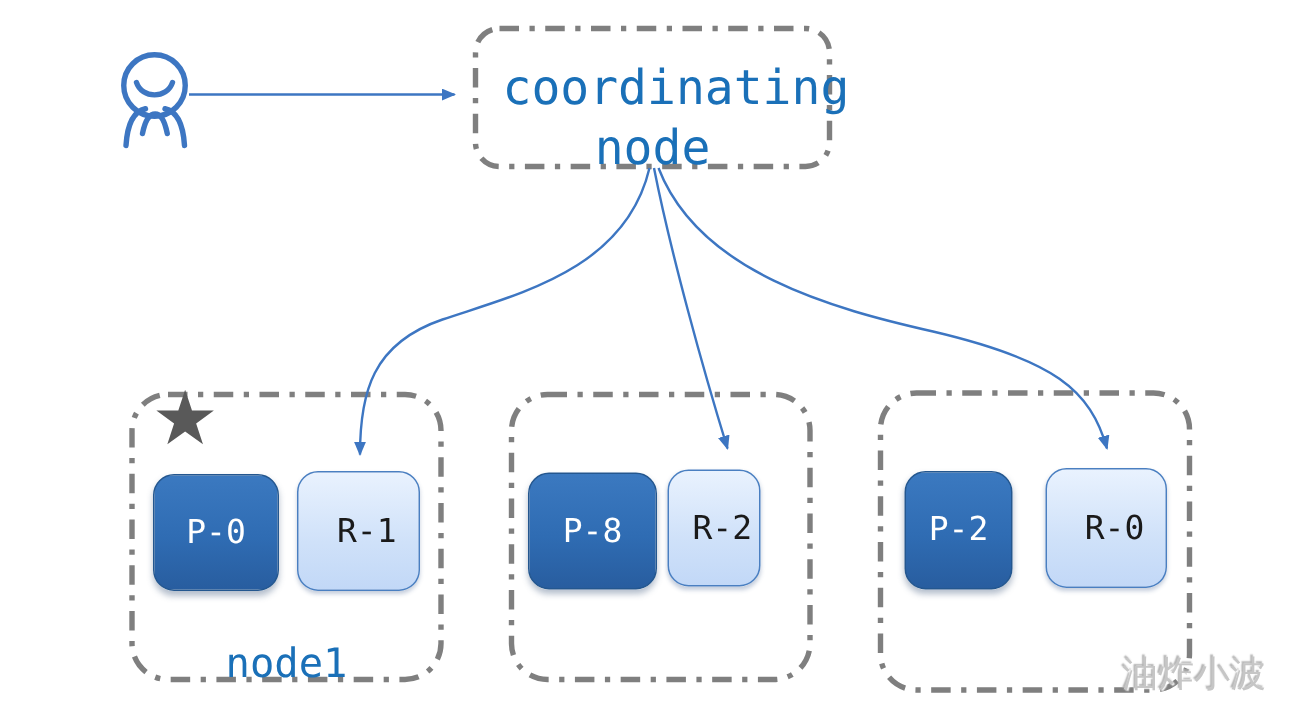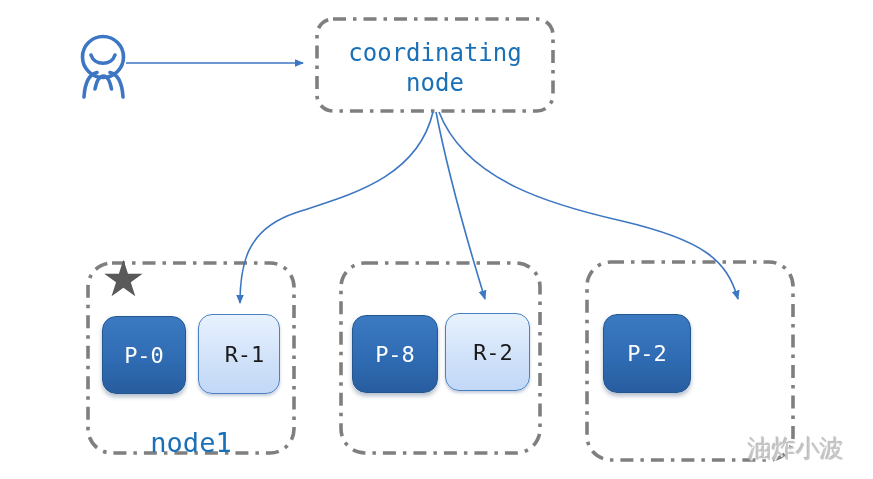--- a/index.html
+++ b/index.html
@@ -28,21 +28,21 @@
     fill:none;
     stroke:var(--arrow,#4a77bd);
     stroke-width:3.6;
     stroke-linecap:round;
   }
 
   .coord-label{
     position:absolute;
     left:335px;top:38px;width:200px;
     text-align:center;
-    font-size:24px;line-height:1.25;
+    font-size:32px;line-height:1.25;
     color:var(--label-text,#1a70b8);
   }
 
   .shard{
     position:absolute;
     display:flex;align-items:center;justify-content:center;
     font-size:22px;
     border-radius:14px;
     box-sizing:border-box;
   }
@@ -55,22 +55,22 @@
   .shard.replica{
     background:linear-gradient(180deg,#e9f2fe 0%, var(--replica-shard-fill,#cfe1f9) 60%, #c2d8f7 100%);
     color:#1a1a1a;
     border:1.6px solid var(--replica-border,#4a7fc1);
     box-shadow:0 2px 3px rgba(60,90,140,0.30);
     padding-left:11px;
   }
   #p0{left:102px;top:316px;width:84px;height:78px;}
   #r1{left:198px;top:314px;width:82px;height:80px;}
   #p1{left:352px;top:315px;width:86px;height:78px;}
-  #r2{left:445px;top:313px;width:85px;height:78px;}
-  #p2{left:603px;top:314px;width:88px;height:79px;}
+  #r2{left:445px;top:313px;width:62px;height:78px;}
+  #p2{left:603px;top:314px;width:72px;height:79px;}
   #r0{left:697px;top:312px;width:81px;height:80px;}
 
   .node-label{
     position:absolute;
     text-align:center;
     font-size:27px;
     color:var(--label-text,#1a70b8);
     margin-top:19px;
   }
   #nl1{left:88px;top:408px;width:206px;}
@@ -130,16 +130,17 @@
 
   <div class="star">★</div>
   <div id="p0" class="shard primary">P-0</div>
   <div id="r1" class="shard replica">R-1</div>
   <div id="nl1" class="node-label">node1</div>
 
   <div id="p1" class="shard primary">P-8</div>
   <div id="r2" class="shard replica">R-2</div>
 
   <div id="p2" class="shard primary">P-2</div>
+  <div id="r0" class="shard replica">R-0</div>
 
   <div class="watermark">油炸小波</div>
 
 </div>
 
 </body></html>

